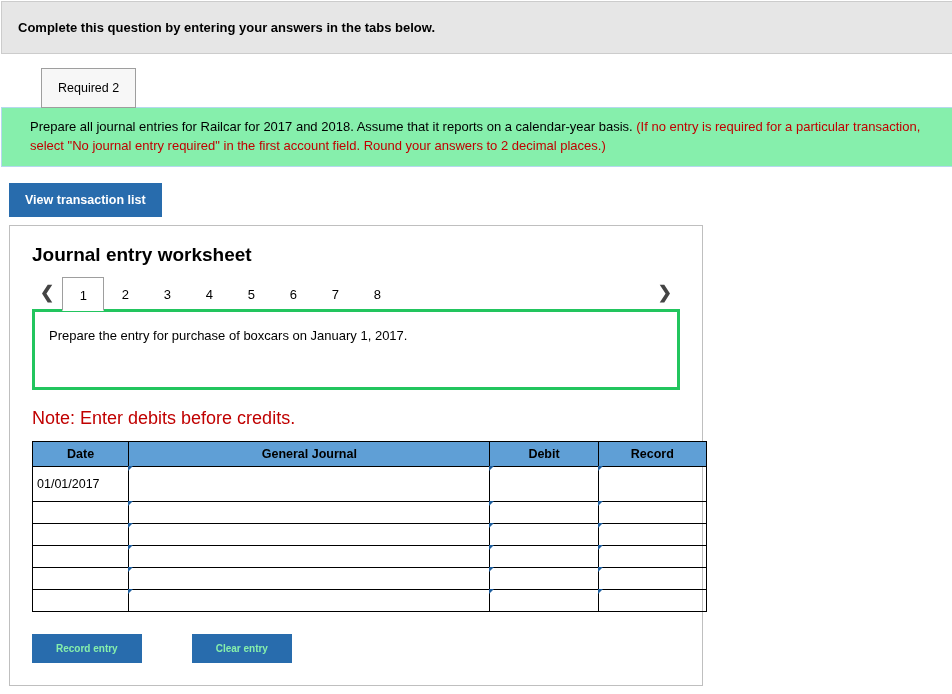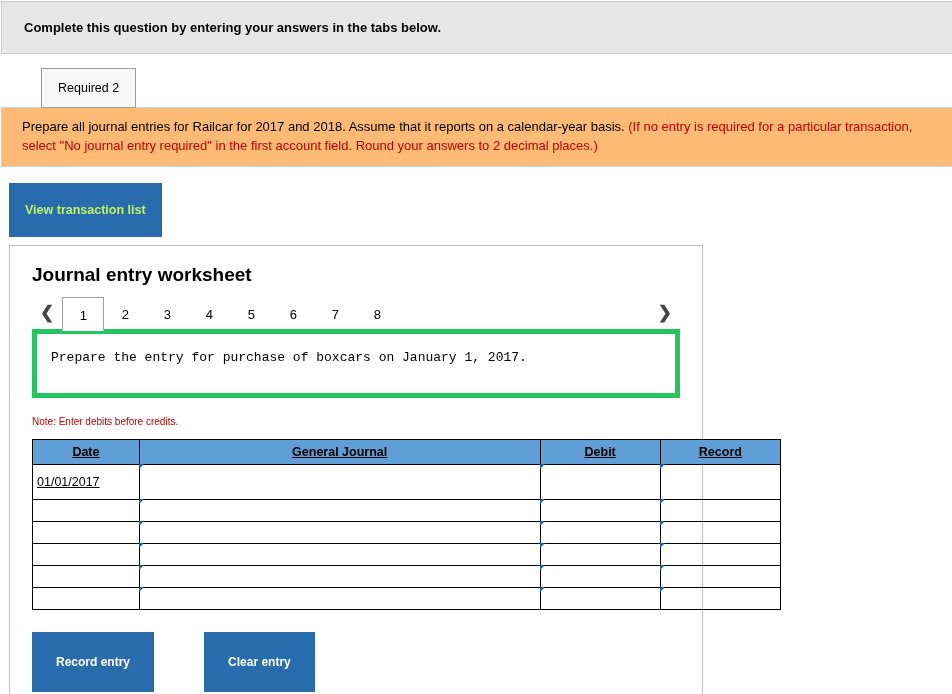--- a/index.html
+++ b/index.html
@@ -1,45 +1,45 @@
 <!DOCTYPE html>
 <html><head>
 <meta charset="utf-8">
 <style>
   * { box-sizing: border-box; margin: 0; padding: 0; }
   body { font-family: Verdana, Arial, sans-serif; font-size: 13px; color: #000; background: #fff; padding: 1px; }
   .container { width: 952px; }
-  .instruction-banner { background: #e6e6e6; border: 1px solid #ccc; padding: 18px 22px; font-weight: bold; font-size: 13px; }
+  .instruction-banner { background: #e6e6e6; border: 1px solid #ccc; padding: 18px 16px; font-weight: bold; font-size: 13px; }
   .tabs-row { display: flex; margin-top: 14px; margin-left: 40px; }
   .tab { border: 1px solid #9e9e9e; padding: 12px 16px; font-size: 12.5px; background: #fff; cursor: pointer; margin-right: -1px; }
   .tab.inactive { background: #f7f7f7; }
   .tab.active { background: #fff; border-bottom: 1px solid #fff; position: relative; z-index: 2; }
-  .context-box { background: #fdba74; border: 1px solid #b5d8ee; padding: 10px 20px; font-size: 13px; line-height: 1.45; margin-top: -1px; }
+  .context-box { background: #86efac; border: 1px solid #b5d8ee; padding: 10px 28px; font-size: 13px; line-height: 1.45; margin-top: -1px; }
   .context-box .red { color: #c00000; }
-  .btn-blue { background: #286cad; color: #bef264; border: none; padding: 20px 16px; font-size: 12.5px; font-weight: bold; cursor: pointer; }
+  .btn-blue { background: #286cad; color: #ffffff; border: none; padding: 10px 16px; font-size: 12.5px; font-weight: bold; cursor: pointer; }
   .view-list-wrap { margin: 16px 0 8px 8px; }
   .worksheet-card { border: 1px solid #bfbfbf; margin: 8px 0 0 8px; padding: 18px 22px 22px 22px; width: 694px; }
   .ws-title { font-size: 19px; font-weight: bold; margin-bottom: 10px; }
   .pager-row { display: flex; align-items: center; margin-bottom: 0; }
   .chev { font-size: 17px; font-weight: bold; cursor: pointer; padding: 6px 8px; color: #444; user-select: none; }
   .chev.right { margin-left: auto; }
   .page-num { width: 42px; text-align: center; padding: 10px 0 7px 0; font-size: 13px; cursor: pointer; border: 1px solid transparent; }
   .page-num.active { border: 1px solid #9e9e9e; border-bottom: 1px solid #fff; background: #fff; position: relative; top: 1px; z-index: 3; }
-  .prompt-box { border: 5px solid #22c55e; padding: 16px 14px 28px 14px; font-size: 13px; margin-top: -1px; font-family: Liberation Mono, monospace; }
-  .note-red { color: #c00000; font-size: 10px; margin: 18px 0 12px 0; }
-  table.journal { border-collapse: collapse; width: 749px; text-decoration: underline; }
+  .prompt-box { border: 3px solid #22c55e; padding: 16px 14px 44px 14px; font-size: 13px; margin-top: -1px; }
+  .note-red { color: #c00000; font-size: 18px; margin: 18px 0 12px 0; }
+  table.journal { border-collapse: collapse; width: 675px; }
   table.journal th { background: #5f9fd6; border: 1px solid #000; padding: 5px 4px; font-size: 12.5px; font-weight: bold; text-align: center; }
   table.journal td { border: 1px solid #000; height: 22px; padding: 10px 4px; font-size: 12.5px; position: relative; }
   table.journal td.date { width: 80px; text-align: left; }
   table.journal td.gj { width: 300px; }
   table.journal td.amt { width: 90px; }
   .tick::before { content: ""; position: absolute; left: -1px; top: -1px; width: 0; height: 0; border-style: solid; border-width: 5px 5px 0 0; border-color: #1f5f9e transparent transparent transparent; }
   .action-row { display: flex; margin-top: 22px; gap: 50px; align-items: center; }
   .action-row .spacer { flex: 1; }
-  .action-btn { background: #286cad; color: #ffffff; border: none; padding: 23px 24px; font-size: 12px; font-weight: bold; cursor: pointer; }
+  .action-btn { background: #286cad; color: #86efac; border: none; padding: 9px 24px; font-size: 10px; font-weight: bold; cursor: pointer; }
 </style>
 </head>
 <body>
 
 <div class="container">
   <div class="instruction-banner">Complete this question by entering your answers in the tabs below.</div>
 
   <div class="tabs-row">
     <div class="tab inactive">Required 2</div>
   </div>

